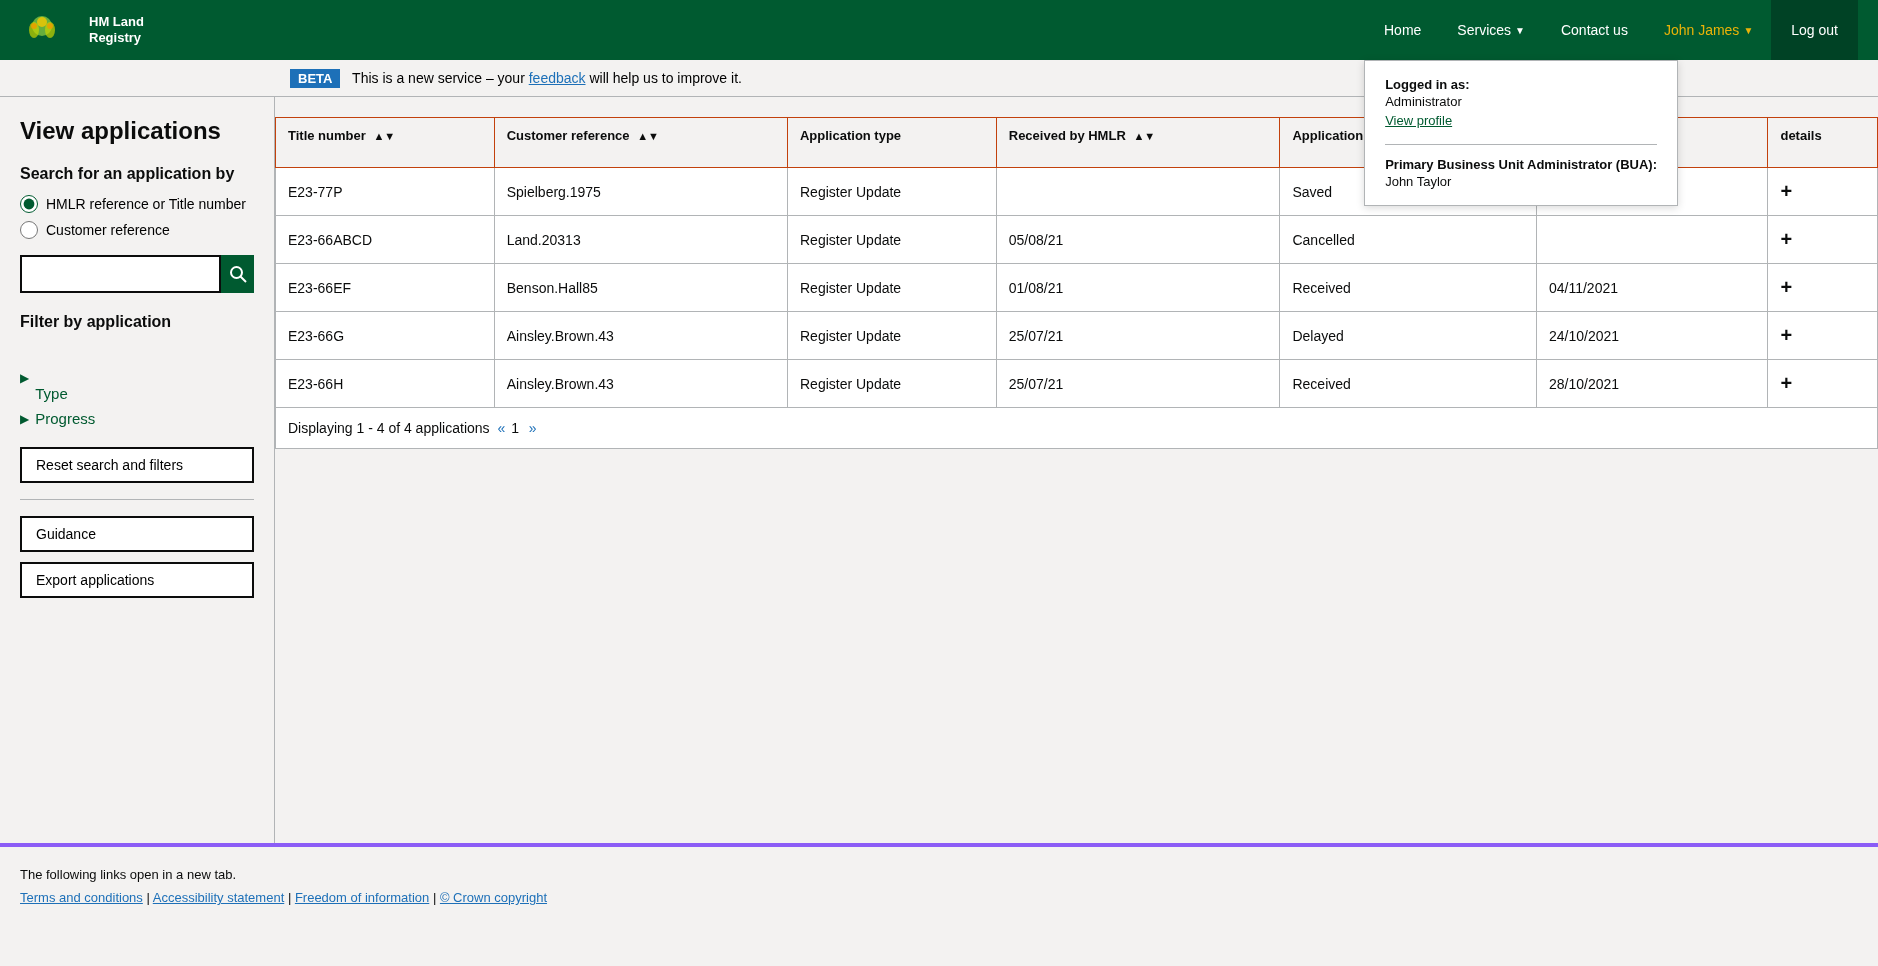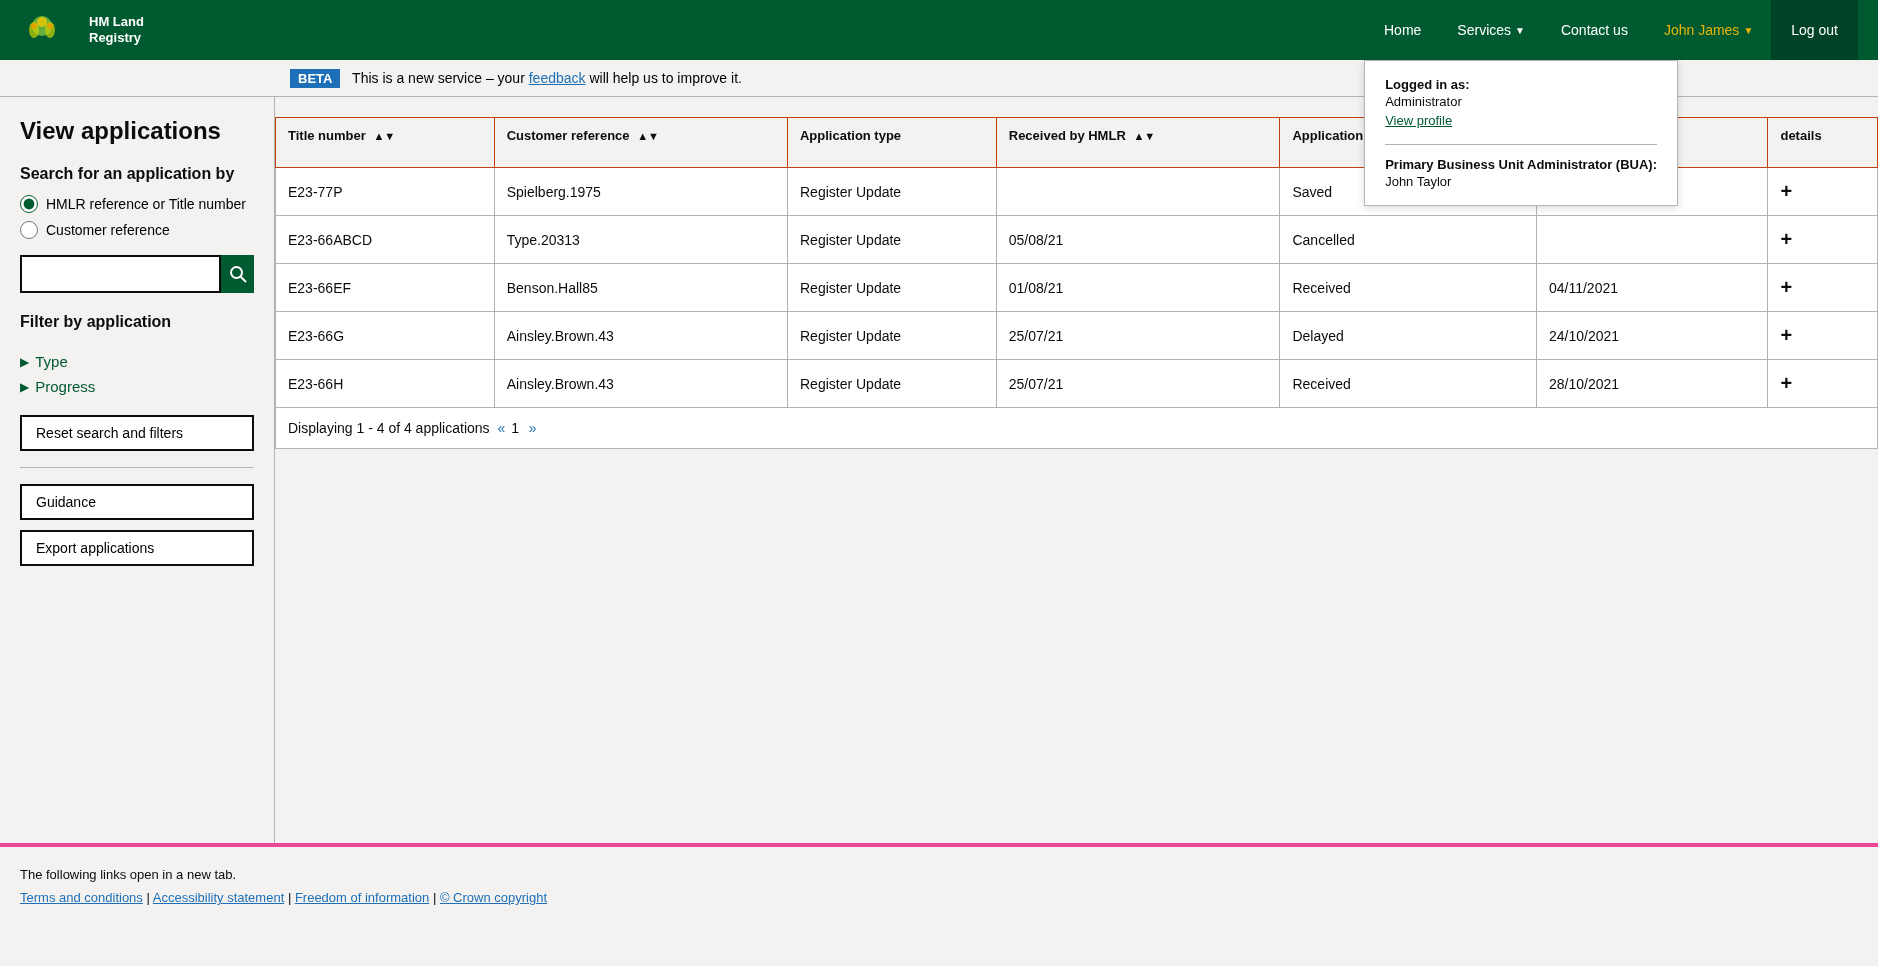--- a/index.html
+++ b/index.html
@@ -288,21 +288,21 @@
     }
     .dropdown-divider {
       border: none;
       border-top: 1px solid #b1b4b6;
       margin: 12px 0;
     }
 
     
     .footer {
       background: #f3f2f1;
-      border-top: 4px solid #ec4899;
+      border-top: 4px solid #8b5cf6;
       padding: 20px 8px 10px 20px;
       margin-top: auto;
     }
     .footer-note {
       font-size: 13px;
       color: #0b0c0c;
       margin-bottom: 8px;
     }
     .footer-links {
       font-size: 13px;
@@ -392,21 +392,21 @@
           <circle cx="7.5" cy="7.5" r="5.5" stroke="white" stroke-width="2" fill="none"></circle>
           <line x1="11.5" y1="11.5" x2="17" y2="17" stroke="white" stroke-width="2"></line>
         </svg>
       </button>
     </div>
 
     <div class="filter-section">
       <h2>Filter by application</h2>
       <div class="filter-item">
         <span class="filter-arrow">▶</span>
-        <span style="color:#005a30;">Type</span>
+        <span style="color:#005a30;margin-top:32px;">Type</span>
       </div>
       <div class="filter-item">
         <span class="filter-arrow">▶</span>
         <span style="color:#005a30;">Progress</span>
       </div>
     </div>
 
     <button class="reset-btn">Reset search and filters</button>
 
     <hr class="sidebar-divider">
@@ -446,21 +446,21 @@
       <td>E23-77P</td>
       <td>Spielberg.1975</td>
       <td>Register Update</td>
       <td></td>
       <td>Saved</td>
       <td>Not applicable</td>
       <td><button class="expand-btn">+</button></td>
     </tr>
           <tr>
       <td>E23-66ABCD</td>
-      <td>Type.20313</td>
+      <td>Land.20313</td>
       <td>Register Update</td>
       <td>05/08/21</td>
       <td>Cancelled</td>
       <td></td>
       <td><button class="expand-btn">+</button></td>
     </tr>
           <tr>
       <td>E23-66EF</td>
       <td>Benson.Hall85</td>
       <td>Register Update</td>

